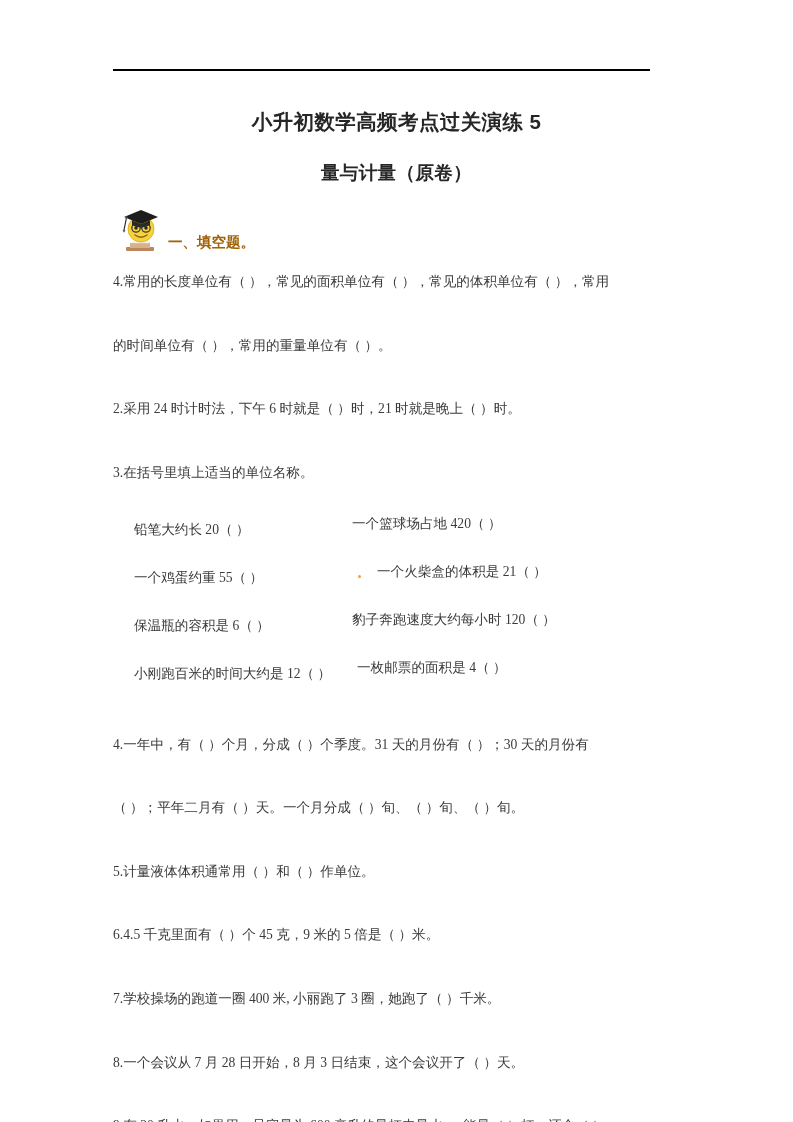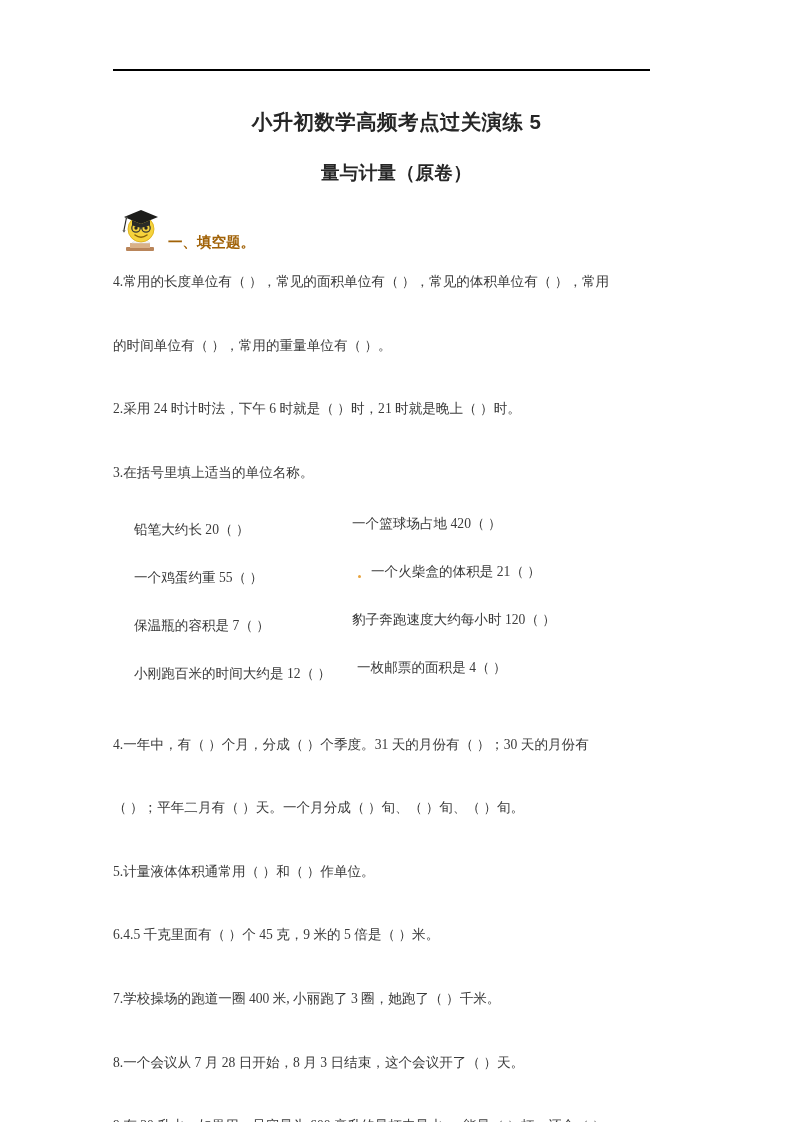--- a/index.html
+++ b/index.html
@@ -182,24 +182,24 @@
     <div class="gap-34"></div>
 
     <div class="unit-rows">
       <div class="unit-row">
         <span class="unit-col-a">铅笔大约长 20（        ）</span>
         <span class="unit-col-b" style="left:239px">一个篮球场占地 420（        ）</span>
       </div>
       <div class="unit-row">
         <span class="unit-col-a">一个鸡蛋约重 55（        ）</span>
         <span class="dot-artifact" style="left:245px; top:12px"></span>
-        <span class="unit-col-b" style="left:258px">一个火柴盒的体积是 21（        ）</span>
-      </div>
-      <div class="unit-row">
-        <span class="unit-col-a">保温瓶的容积是 7（        ）</span>
+        <span class="unit-col-b" style="left:264px">一个火柴盒的体积是 21（        ）</span>
+      </div>
+      <div class="unit-row">
+        <span class="unit-col-a">保温瓶的容积是 6（        ）</span>
         <span class="unit-col-b" style="left:239px">豹子奔跑速度大约每小时 120（        ）</span>
       </div>
       <div class="unit-row">
         <span class="unit-col-a">小刚跑百米的时间大约是 12（        ）</span>
         <span class="unit-col-b" style="left:244px">一枚邮票的面积是 4（        ）</span>
       </div>
     </div>
 
     <div class="gap-30"></div>
 

